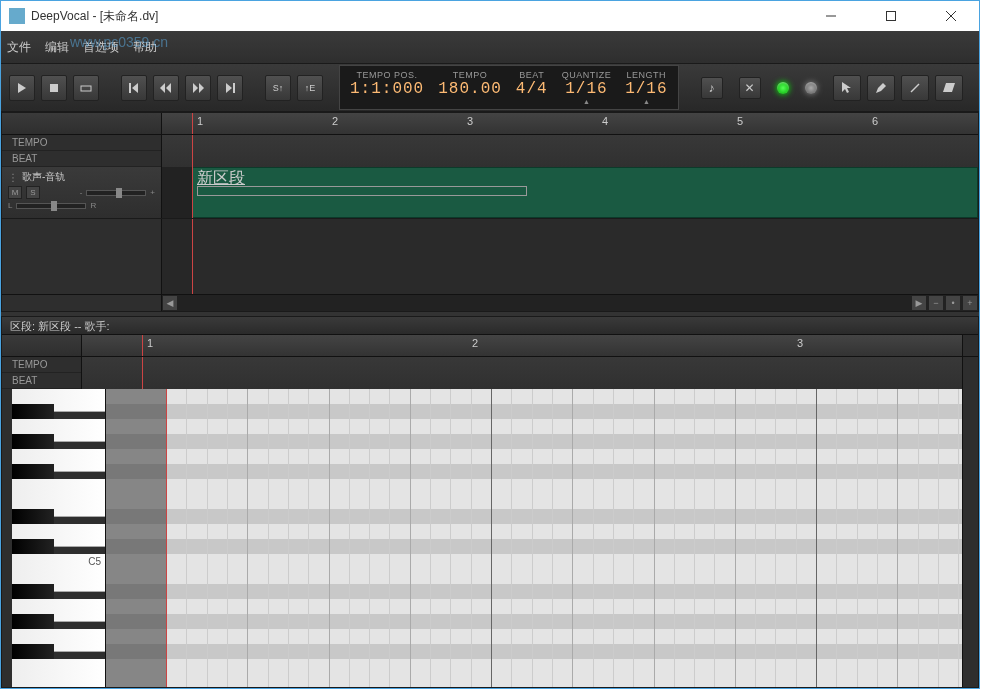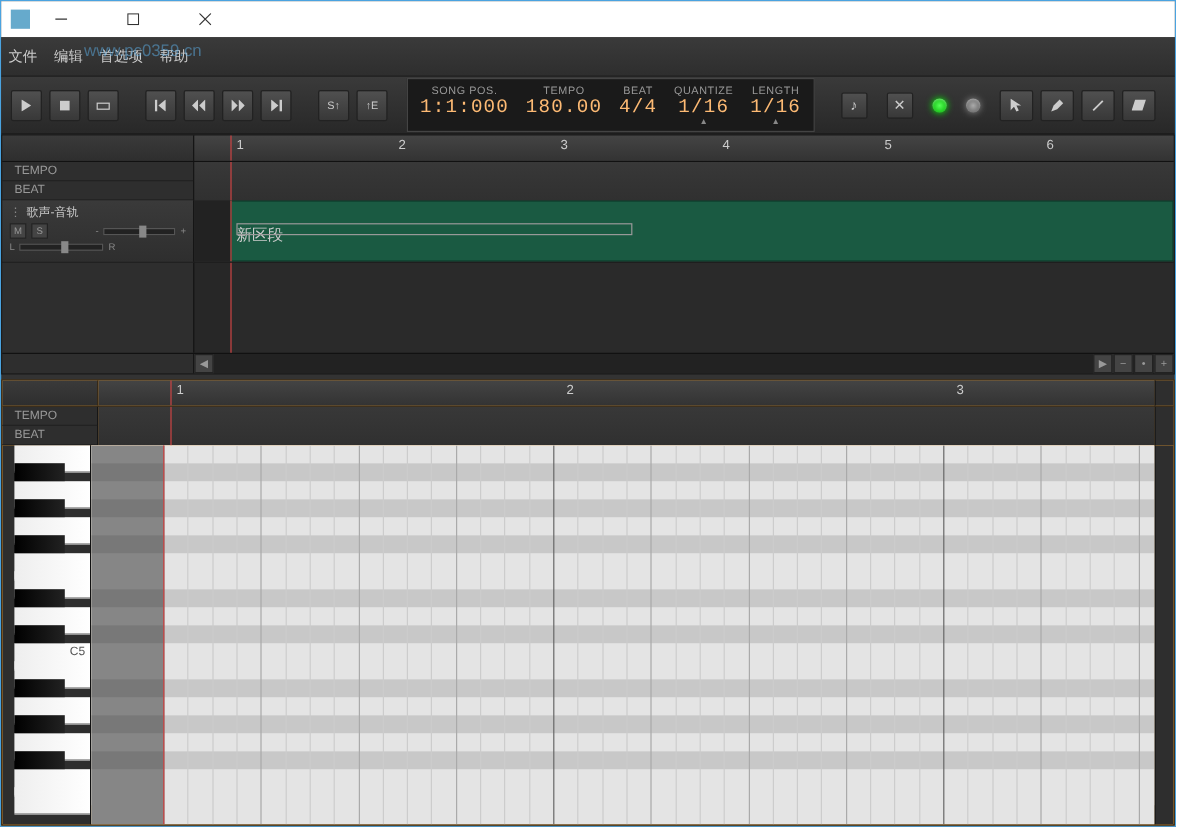--- a/index.html
+++ b/index.html
@@ -46,59 +46,60 @@
 .arr-track-head { width: 160px; background: linear-gradient(#3a3a3a,#2e2e2e); border-right: 1px solid #111; padding: 3px 6px; display: flex; flex-direction: column; gap: 2px; }
 .track-name { font-size: 10px; color: #ccc; display: flex; align-items: center; gap: 4px; }
 .track-controls { display: flex; align-items: center; gap: 4px; }
 .ms-btn { width: 14px; height: 13px; background: #444; border: 1px solid #222; font-size: 8px; color: #999; display: flex; align-items: center; justify-content: center; cursor: pointer; }
 .mini-slider { width: 60px; height: 6px; background: #222; border: 1px solid #555; position: relative; }
 .mini-slider-knob { position: absolute; width: 6px; height: 10px; background: #888; top: -3px; left: 50%; }
 .pan-row { display: flex; align-items: center; font-size: 8px; color: #888; gap: 4px; }
 .arr-track-body { flex: 1; background: #2a2a2a; position: relative; overflow: hidden; }
 .dark-region { position: absolute; left: 0; top: 0; bottom: 0; width: 30px; background: #222; }
 .clip { position: absolute; top: 0; bottom: 0; background: #1a5a42; border: 1px solid #0c3a2a; }
-.clip-label { font-size: 13px; color: #ccc; padding: 19px 4px; }
+.clip-label { font-size: 16px; color: #ccc; padding: 0 4px; text-decoration: underline; }
 .clip-range { position: absolute; top: 18px; left: 4px; width: 330px; height: 10px; border: 1px solid #999; }
 .arr-empty { flex: 1; background: #2a2a2a; display: flex; }
 .arr-empty-head { width: 160px; background: #2e2e2e; border-right: 1px solid #111; }
 .arr-empty-body { flex: 1; position: relative; }
 .arr-scrollbar { height: 17px; display: flex; background: #2e2e2e; border-top: 1px solid #111; }
 .arr-sb-left { width: 160px; border-right: 1px solid #111; }
 .arr-sb-track { flex: 1; background: #222; position: relative; display: flex; align-items: center; }
 .sb-arrow { width: 16px; height: 16px; background: #444; border: 1px solid #222; display: flex; align-items: center; justify-content: center; color: #999; font-size: 9px; cursor: pointer; }
 .sb-zoom { display: flex; margin-left: auto; gap: 1px; }
 
 
 .piano-section { flex: 1; display: flex; flex-direction: column; border: 1px solid #1a1a1a; margin-top: 4px; background: #f9a733; }
 .piano-title { height: 18px; background: linear-gradient(#3a3a3a,#2a2a2a); font-size: 11px; color: #ccc; padding: 2px 8px; border-bottom: 1px solid #111; }
 .piano-ruler { display: flex; height: 22px; border-bottom: 1px solid #111; }
 .piano-ruler-space { width: 80px; background: linear-gradient(#3a3a3a,#2e2e2e); border-right: 1px solid #111; }
 .piano-labels { display: flex; height: 32px; }
 .piano-label-col { width: 80px; background: #2e2e2e; border-right: 1px solid #111; display: flex; flex-direction: column; }
 .piano-body { flex: 1; display: flex; overflow: hidden; position: relative; }
-.piano-keys { width: 74px; background: #2e2e2e; border-right: 1px solid #111; position: relative; }
+.piano-keys { width: 104px; background: #2e2e2e; border-right: 1px solid #111; position: relative; }
 .white-key { position: absolute; left: 10px; right: 0; background: linear-gradient(90deg,#eee,#fff); border-bottom: 1px solid #aaa; }
 .black-key { position: absolute; left: 10px; width: 42px; background: linear-gradient(90deg,#000,#222); z-index: 2; }
 .key-label { position: absolute; right: 4px; font-size: 10px; color: #555; }
 .piano-grid { flex: 1; position: relative; background: #e4e4e4; overflow: hidden; }
 .grid-row { position: absolute; left: 0; right: 0; }
 .grid-row.dark { background: #c8c8c8; }
 .grid-row.light { background: #e4e4e4; }
 .grid-vline { position: absolute; top: 0; bottom: 0; width: 1px; background: #aaa; }
 .grid-vline.major { background: #666; width: 1px; }
 .grid-dark-left { position: absolute; left: 0; top: 0; bottom: 0; background: rgba(40,40,40,0.5); }
 .piano-right-sb { width: 16px; background: #2e2e2e; border-left: 1px solid #111; }
 </style>
 </head>
 <body>
 
 <div class="window">
 
   <div class="titlebar">
     <div class="titlebar-icon"></div>
+    <div class="titlebar-text">DeepVocal - [未命名.dv]</div>
     <div class="win-btns">
       <div class="win-btn">
           <svg viewBox="0 0 10 10">
             <line x1="0" y1="5" x2="10" y2="5" stroke="#333"></line>
           </svg>
         </div>
       <div class="win-btn">
           <svg viewBox="0 0 10 10">
             <rect x="0.5" y="0.5" width="9" height="9" fill="none" stroke="#333"></rect>
           </svg>
@@ -160,21 +161,21 @@
           <polygon points="1,0 7,5 1,10" fill="#ccc"></polygon>
           <rect x="8" y="0" width="2" height="10" fill="#ccc"></rect>
         </svg>
       </div>
     <div class="tb-sep"></div>
     <div class="tb-btn" style="font-size:9px;">S↑</div>
     <div class="tb-btn" style="font-size:9px;">↑E</div>
 
     <div class="transport-display">
       <div class="td-item">
-        <span class="td-label">SONG POS.</span>
+        <span class="td-label">TEMPO POS.</span>
         <span class="td-value">1:1:000</span>
       </div>
       <div class="td-item">
         <span class="td-label">TEMPO</span>
         <span class="td-value">180.00</span>
       </div>
       <div class="td-item">
         <span class="td-label">BEAT</span>
         <span class="td-value">4/4</span>
       </div>
@@ -291,20 +292,21 @@
           <div class="sb-arrow">▶</div>
           <div class="sb-arrow">−</div>
           <div class="sb-arrow">•</div>
           <div class="sb-arrow">+</div>
         </div>
       </div>
     </div>
   </div>
 
   <div class="piano-section">
+    <div class="piano-title">区段: 新区段  --  歌手:</div>
     <div class="piano-ruler">
       <div class="piano-ruler-space"></div>
       <div class="ruler-area">
         <div class="playhead" style="left:60px;"></div>
         <span class="ruler-tick" style="left:65px;">1</span>
         <span class="ruler-tick" style="left:390px;">2</span>
         <span class="ruler-tick" style="left:715px;">3</span>
       </div>
       <div style="width:16px;background:#2e2e2e;border-left:1px solid #111;"></div>
     </div>

